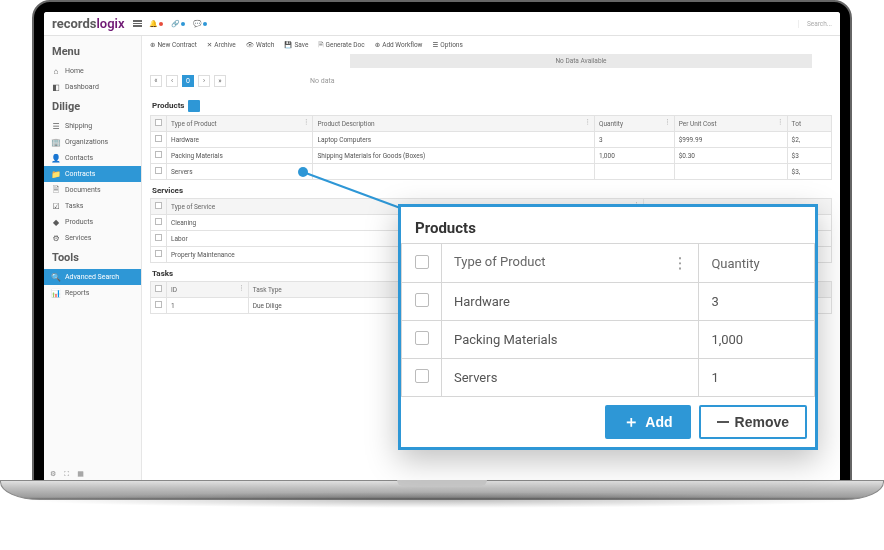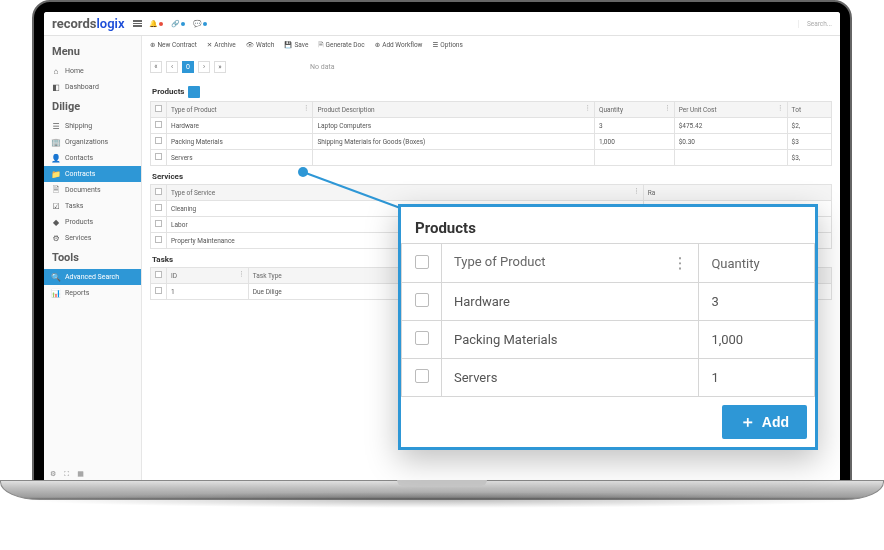--- a/index.html
+++ b/index.html
@@ -10,21 +10,21 @@
   .lid{width:820px;height:490px;border:2px solid #666;border-radius:18px 18px 4px 4px;background:#000;padding:10px 10px 6px 10px;position:relative;}
   .screen{width:100%;height:100%;background:#fff;position:relative;overflow:hidden;border-radius:3px;}
   .base{position:absolute;left:-32px;right:-32px;height:20px;bottom:-10px;background:linear-gradient(#e0e0e0,#bfbfbf 40%,#9c9c9c 90%,#6f6f6f);border-radius:0 0 40px 40px/0 0 18px 18px;border:1px solid #888;}
   .shadow{position:absolute;left:-10px;right:-10px;bottom:-18px;height:16px;background:radial-gradient(ellipse at center,rgba(0,0,0,.25),rgba(0,0,0,0) 70%);}
   .notch{position:absolute;left:50%;top:-1px;transform:translateX(-50%);width:90px;height:6px;background:#c7c7c7;border-radius:0 0 6px 6px;}
   .base-wrap{position:relative;}
   
   .app{position:absolute;inset:0;font-size:7px;color:#444;}
   .topbar{display:flex;align-items:center;height:24px;padding:0 8px;border-bottom:1px solid #e2e2e2;background:#fff;gap:8px;}
   .brand{font-weight:700;font-size:13px;color:#5c5c5c;}
-  .brand .blue{color:#1d4ed8;font-weight:600;margin-top:16px;}
+  .brand .blue{color:#701a75;font-weight:600;margin-top:16px;}
   .hamburger{display:inline-flex;flex-direction:column;gap:1px;}
   .hamburger span{width:9px;height:1.5px;background:#666;display:block;}
   .top-notif{display:inline-flex;align-items:center;gap:1px;}
   .top-notif .dot{width:4px;height:4px;border-radius:50%;}
   .search{margin-left:auto;font-size:6.5px;color:#aaa;border-left:1px solid #eee;padding-left:8px;}
   .body{display:flex;height:calc(100% - 24px);}
   .sidebar{width:98px;border-right:1px solid #e6e6e6;background:#fafafa;padding:4px 0;}
   .side-section{font-weight:700;font-size:11px;padding:5px 8px;color:#5b5b5b;}
   .side-item{display:flex;align-items:center;gap:5px;padding:4px 8px;color:#5b5b5b;}
   .side-item.active{background:#2e97d6;color:#fff;}
@@ -152,20 +152,21 @@
             <div class="main">
               <div class="toolbar">
                 <span class="tb-item">⊕ <span>New Contract</span></span>
                 <span class="tb-item">✕ <span>Archive</span></span>
                 <span class="tb-item">👁 <span>Watch</span></span>
                 <span class="tb-item">💾 <span>Save</span></span>
                 <span class="tb-item">🗎 <span>Generate Doc</span></span>
                 <span class="tb-item">⊕ <span>Add Workflow</span></span>
                 <span class="tb-item">☰ <span>Options</span></span>
               </div>
+              <div class="nodata-banner">No Data Available</div>
               <div class="pager">
                 <span class="pg">«</span>
                 <span class="pg">‹</span>
                 <span class="pg active">0</span>
                 <span class="pg">›</span>
                 <span class="pg">»</span>
                 <span class="nodata">No data</span>
               </div>
 
               <div class="section-title"><span>Products</span><span class="bluebox"></span></div>
@@ -177,21 +178,21 @@
                   <th><span>Product Description</span><span class="dots">⋮</span></th>
                   <th><span>Quantity</span><span class="dots">⋮</span></th>
                   <th><span>Per Unit Cost</span><span class="dots">⋮</span></th>
                   <th><span>Tot</span></th>
                 </tr>
                 <tr>
                       <td class="chk"><span class="chkbox"></span></td>
                       <td>Hardware</td>
                       <td>Laptop Computers</td>
                       <td>3</td>
-                      <td>$475.42</td>
+                      <td>$999.99</td>
                       <td>$2,</td>
                     </tr>
                 <tr>
                       <td class="chk"><span class="chkbox"></span></td>
                       <td>Packing Materials</td>
                       <td>Shipping Materials for Goods (Boxes)</td>
                       <td>1,000</td>
                       <td>$0.30</td>
                       <td>$3</td>
                     </tr>
@@ -295,15 +296,19 @@
             <td>Servers</td>
             <td>1</td>
           </tr>
     </tbody>
       </table>
     <div class="zoom-actions">
       <button class="btn btn-add">
           <span class="plus">＋</span>
           <span>Add</span>
         </button>
+      <button class="btn btn-remove">
+          <span class="minus"></span>
+          <span>Remove</span>
+        </button>
     </div>
   </div>
 </div>
 
 </body></html>

